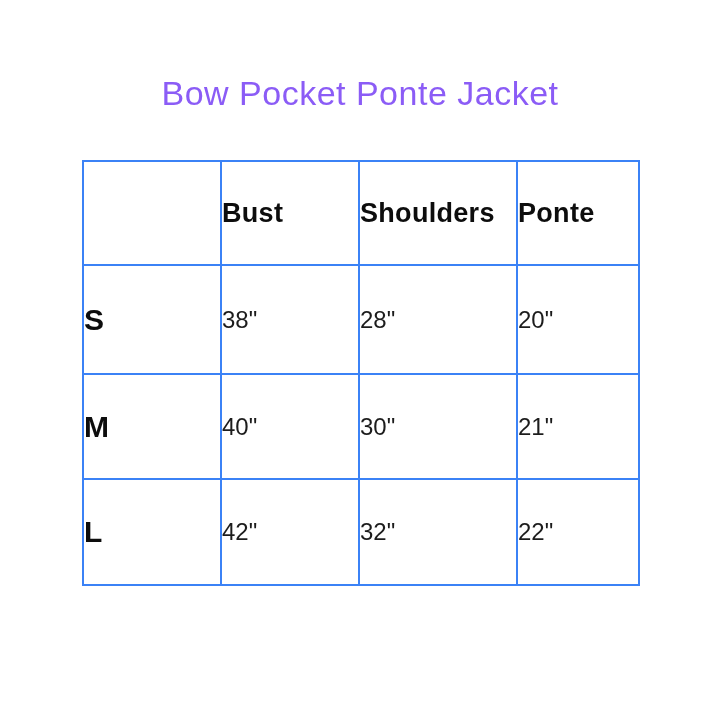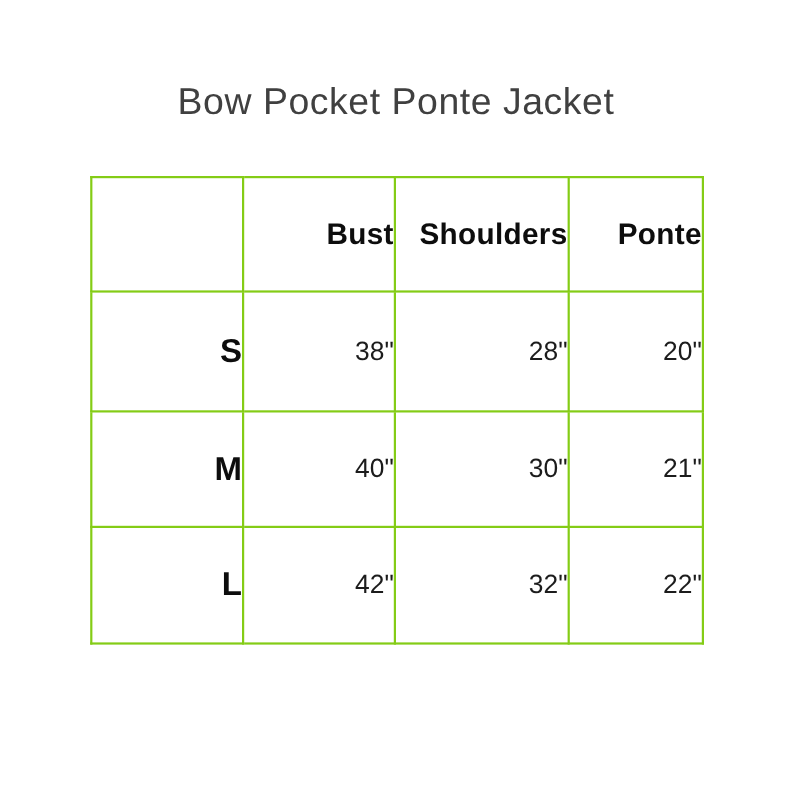--- a/index.html
+++ b/index.html
@@ -19,34 +19,34 @@
   .chart-title {
     position: absolute;
     top: 74px;
     left: 0;
     width: 100%;
     margin: 0;
     text-align: center;
     font-size: 34px;
     font-weight: 400;
     letter-spacing: 0.5px;
-    color: #404040;
+    color: #8b5cf6;
   }
   table.size-table {
     position: absolute;
     left: 82px;
     top: 160px;
     border-collapse: collapse;
     table-layout: fixed;
     background: #ffffff;
   }
   .size-table td,
   .size-table th {
-    border: 2px solid #84cc16;
-    text-align: right;
+    border: 2px solid #3b82f6;
+    text-align: left;
     vertical-align: middle;
     padding: 0;
     overflow: hidden;
     margin-top: 42px;
   }
   col.c-size      { width: 138px; }
   col.c-bust      { width: 138px; }
   col.c-shoulders { width: 158px; }
   col.c-length    { width: 122px; }
   tr.r-header { height: 104px; }

